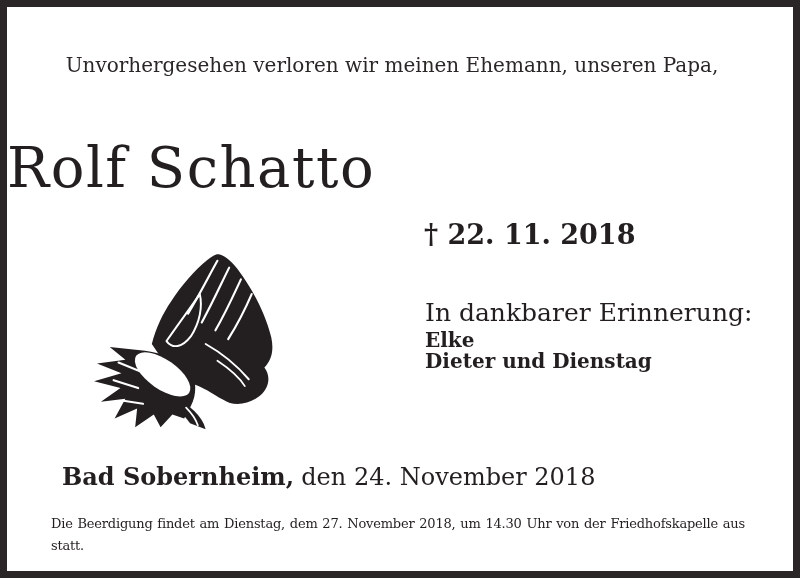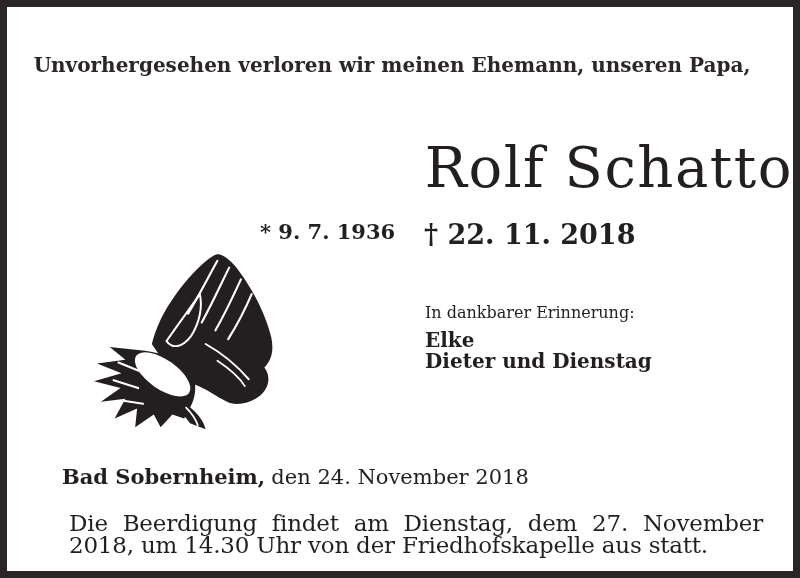--- a/index.html
+++ b/index.html
@@ -20,28 +20,27 @@
   }
   .intro {
     position: absolute;
     left: 0;
     right: 16px;
     top: 44px;
     text-align: center;
     font-size: 20px;
     line-height: 29px;
     color: #2b2727;
-    font-weight: bold;
   }
   .deceased-name {
     position: absolute;
     left: 0;
     right: 0;
     top: 131px;
-    text-align: right;
+    text-align: left;
     font-size: 56px;
     line-height: 60px;
     letter-spacing: 1.5px;
     color: #231f20;
     white-space: nowrap;
   }
   .date-birth {
     position: absolute;
     left: 253px;
     top: 212px;
@@ -64,64 +63,63 @@
     width: 198px;
     height: 186px;
   }
   .hands svg { display: block; width: 100%; height: 100%; }
   .remembrance {
     position: absolute;
     left: 418px;
     top: 294px;
   }
   .remembrance-heading {
-    font-size: 16px;
+    font-size: 25px;
     line-height: 24px;
     margin: 0 0 5px 0;
     font-weight: normal;
   }
   .mourner-name {
     font-size: 20px;
     line-height: 20.5px;
     font-weight: bold;
     white-space: nowrap;
   }
   .place-date-line {
     position: absolute;
     left: 55px;
     top: 457px;
-    font-size: 21px;
+    font-size: 24px;
     line-height: 26px;
     white-space: nowrap;
   }
   .place-name { font-weight: bold; }
   .notice-date { margin-left: 0.3em; }
   .funeral-text {
     position: absolute;
-    left: 62px;
+    left: 44px;
     top: 506px;
     width: 694px;
-    font-size: 23px;
+    font-size: 13px;
     line-height: 21.5px;
     letter-spacing: -0.2px;
     text-align: justify;
   }
 </style>
 </head>
 <body>
 
 <div class="notice-frame">
 
   <div class="intro">
     <div>Unvorhergesehen verloren wir meinen Ehemann, unseren Papa,</div>
   </div>
 
   <div class="deceased-name">Rolf Schatto</div>
 
-  <div class="date-birth">* 9. 7. 1936</div>
   <div class="date-death">† 22. 11. 2018</div>
 
   <div class="hands">
     <svg viewBox="0 0 200 190" xmlns="http://www.w3.org/2000/svg" aria-hidden="true">
 
       <path fill="#231f20" d="M 100,118 C 86,110 70,104 54,102 L 18,98 L 34,111 L 5,115 L 30,125
         L 2,133 L 29,140 L 9,154 L 34,151 L 23,171 L 46,161 L 44,180 L 63,167 L 70,180
         L 82,167 L 94,171 L 101,158 C 107,147 107,132 100,118 Z"></path>
 
       <path fill="#231f20" d="M 132,4 C 139,7 147,15 154,26 C 165,42 177,64 183,88

